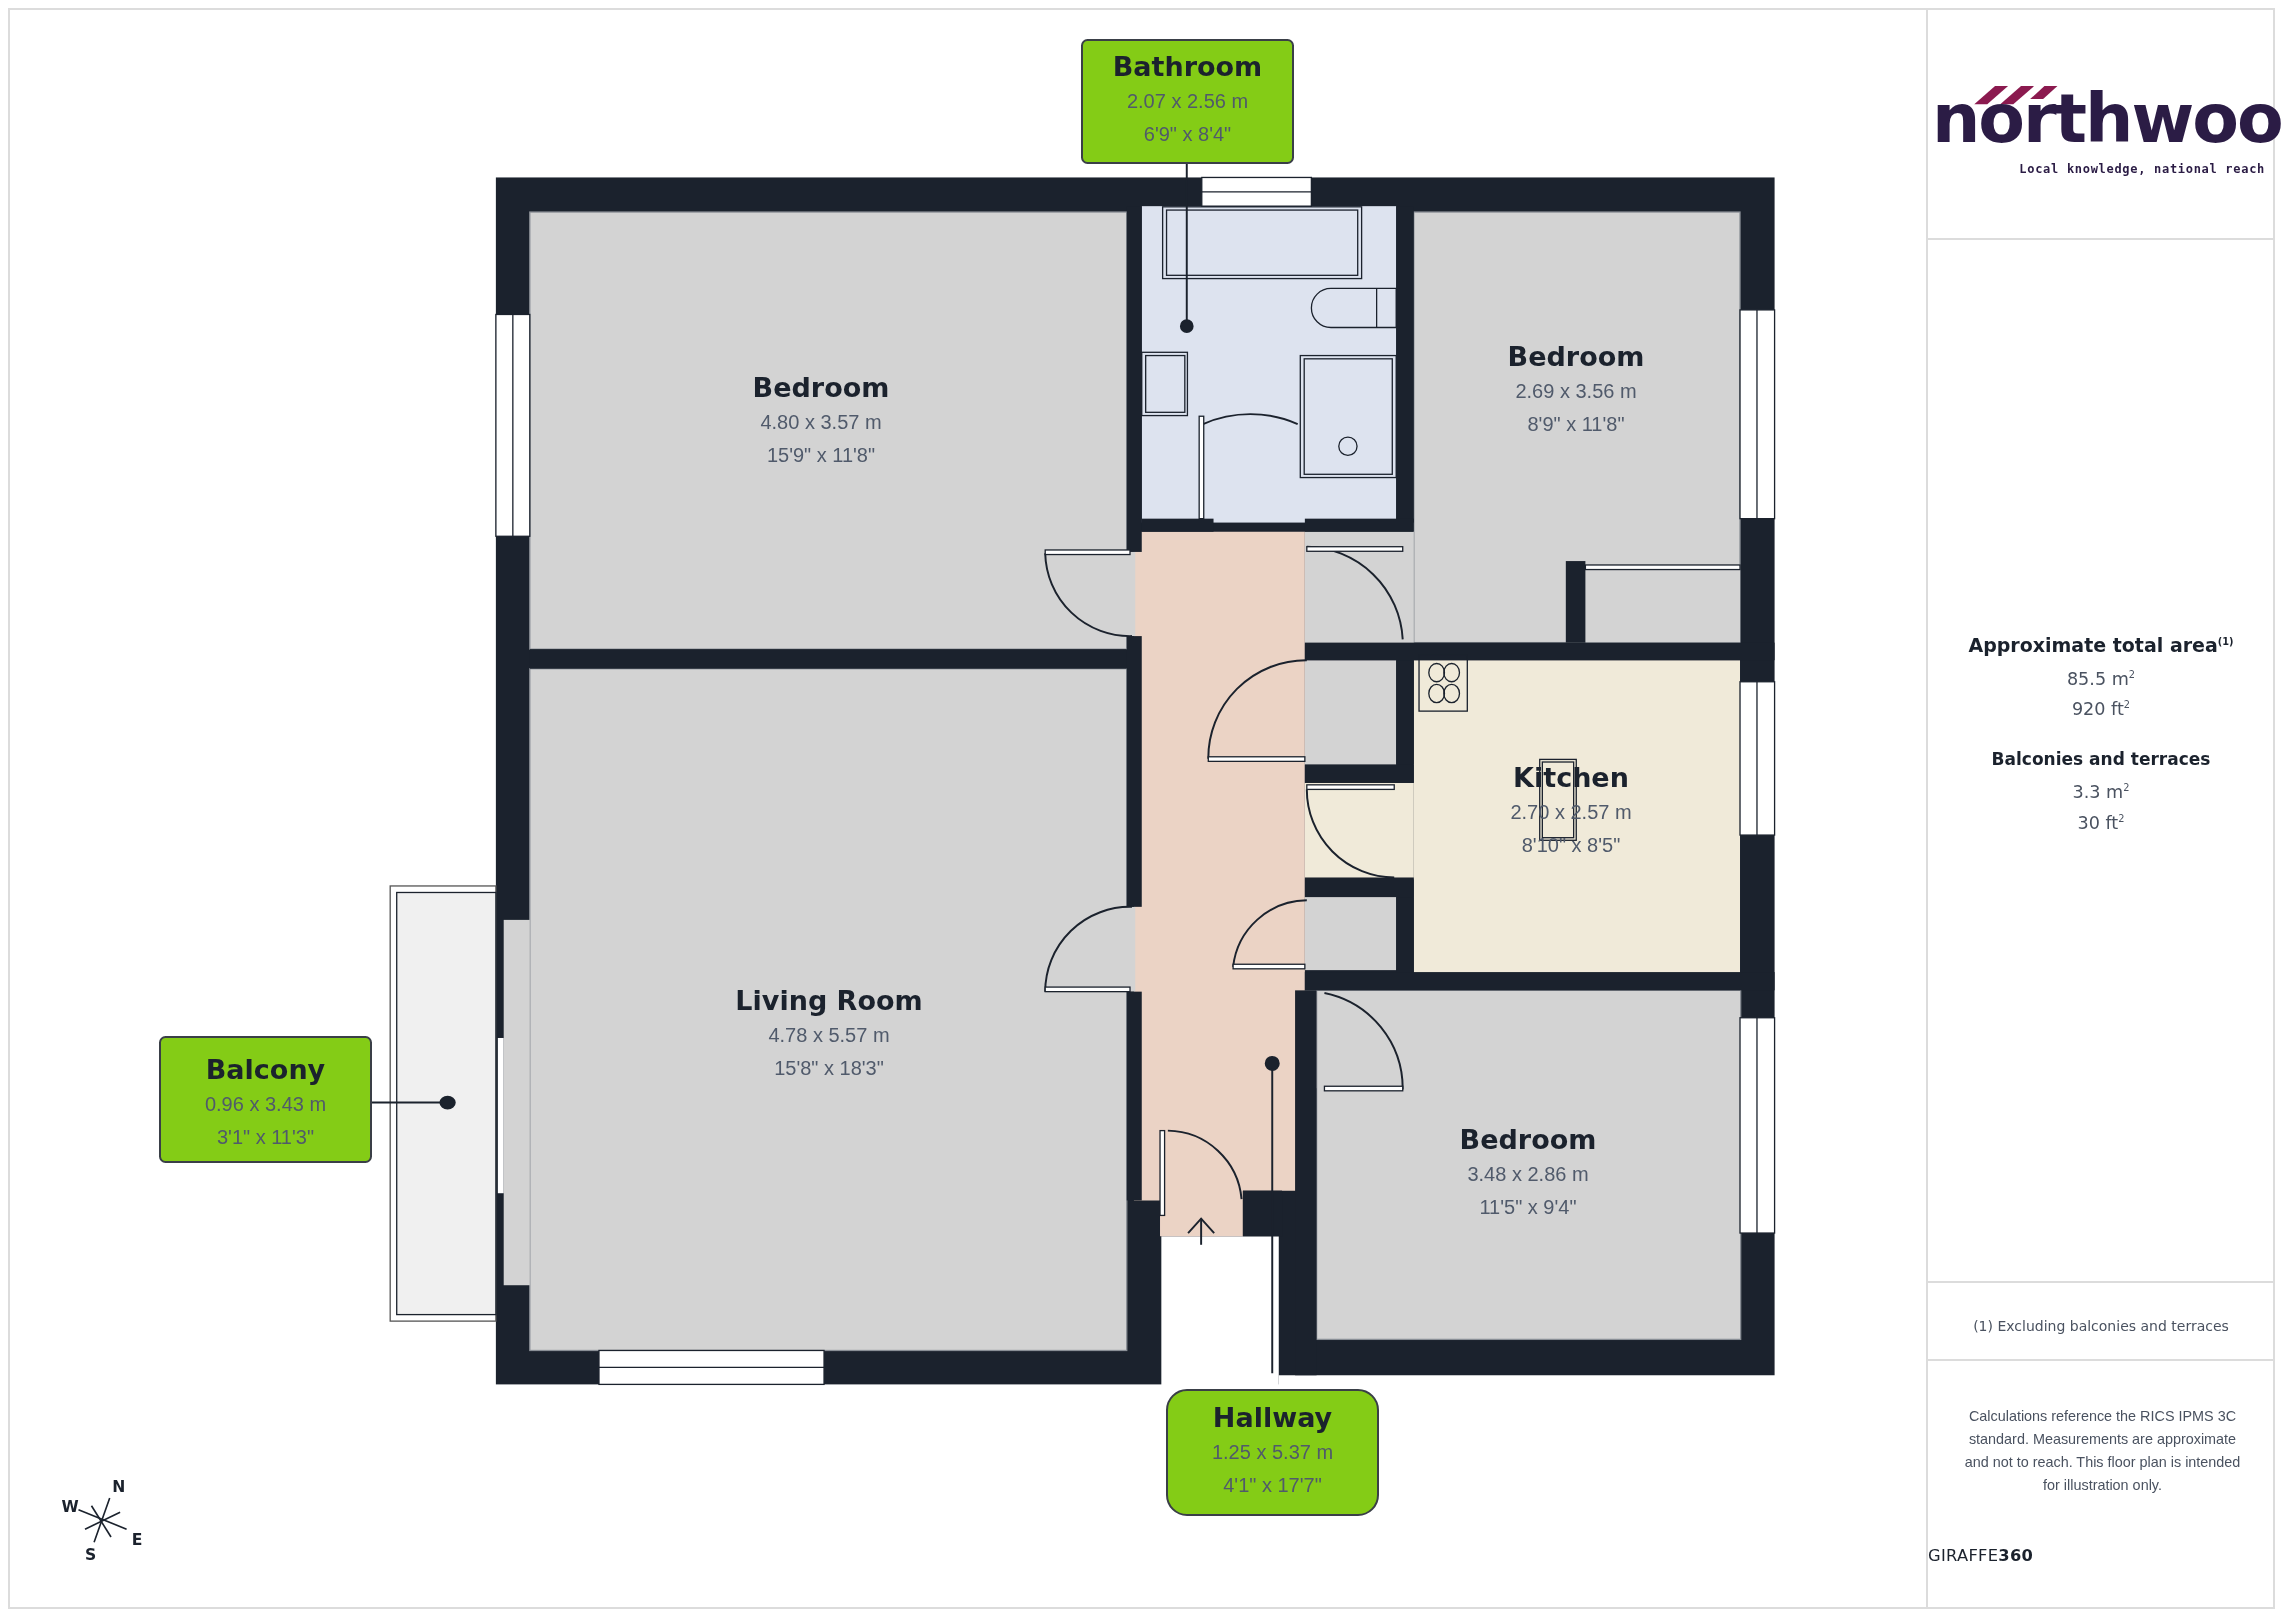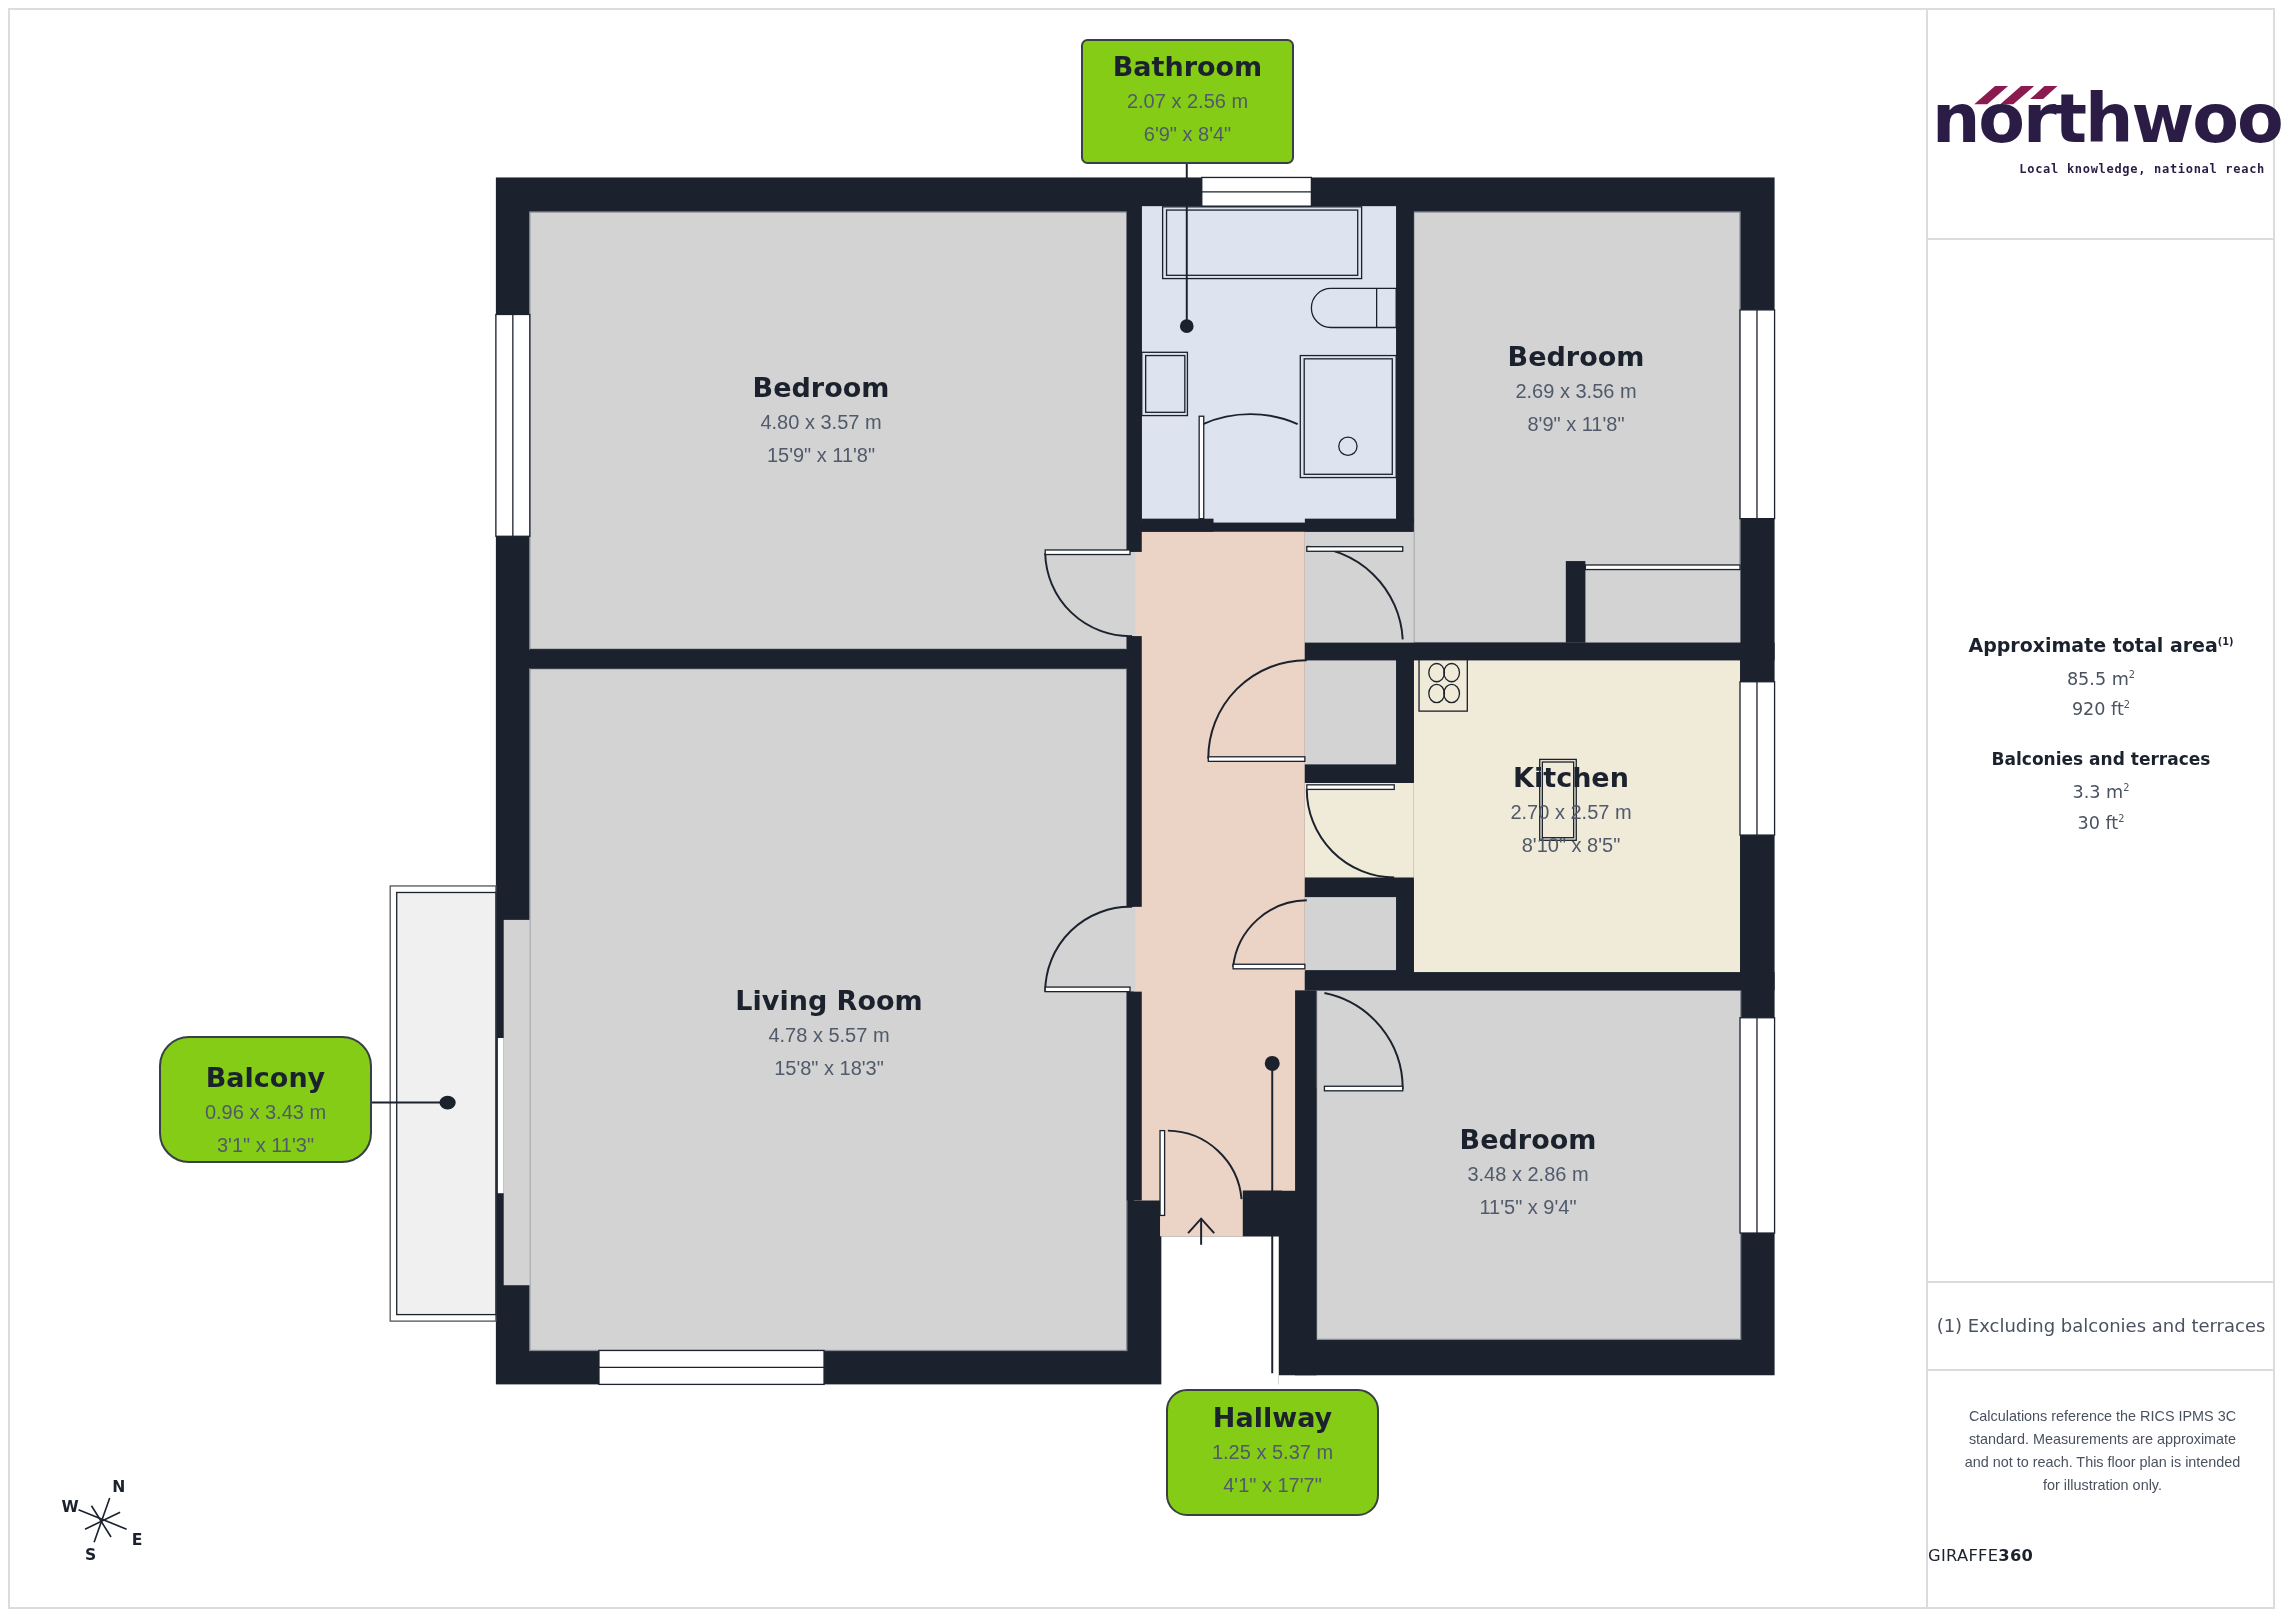--- a/index.html
+++ b/index.html
@@ -17,23 +17,23 @@
                font-family: "DejaVu Sans", sans-serif; font-weight: bold; font-size: 68px;
                letter-spacing: -2px; color: #2b1c45; line-height: 1; }
   .logo-tag { position: absolute; right: 9px; top: 154px; font-weight: bold; font-size: 12px;
               letter-spacing: 0.7px; color: #2b1c45; font-family: "DejaVu Sans Mono", monospace; }
   .sb-area { position: absolute; left: 0; top: 626px; width: 100%; text-align: center; }
   .sb-h { font-weight: bold; font-size: 19px; color: #1b222d; margin: 0 0 13px 0; }
   .sb-h sup { font-size: 9.8px; }
   .sb-v { font-size: 17.6px; color: #4a5260; margin: 0 0 10.4px 0; }
   .sb-v sup { font-size: 9.8px; }
   .sb-gap { height: 19.6px; }
-  .sb-note { position: absolute; left: 0; top: 1273px; width: 100%; height: 90px;
+  .sb-note { position: absolute; left: 0; top: 1273px; width: 100%; height: 80px;
              border-top: 2px solid #dcdcdc; border-bottom: 2px solid #dcdcdc; box-sizing: border-box;
-             text-align: center; font-size: 18px; color: #4a5260; line-height: 86px; }
+             text-align: center; font-size: 14px; color: #4a5260; line-height: 86px; }
   .sb-disc { position: absolute; left: 33px; top: 1397px; width: 283px; text-align: center;
              font-size: 14.4px; line-height: 23px; color: #4a5260; font-family: "Liberation Sans", sans-serif; }
   .sb-brand { position: absolute; left: 0; top: 1538px; width: 100%; text-align: left;
               font-size: 16.3px; color: #1b222d; letter-spacing: 0.3px; }
   .sb-brand b { font-weight: bold; }
   .label-box { position: absolute; background: #84cc16; border: 2px solid #3a3f47; border-radius: 6.5px;
                box-sizing: border-box; text-align: center; }
   .room-label { position: absolute; text-align: center; transform: translateX(-50%); white-space: nowrap; }
   .rl-name { font-weight: bold; font-size: 27px; color: #1b222d; line-height: 37px; }
   .rl-dim { font-size: 20px; color: #505a6b; line-height: 33px; font-family: "Liberation Sans", sans-serif; }
@@ -201,21 +201,21 @@
   <div class="rl-name">Bedroom</div>
   <div class="rl-dim">3.48 x 2.86 m</div>
   <div class="rl-dim">11'5" x 9'4"</div>
 </div>
 
 <div class="label-box" style="left:1081px; top:39px; width:213px; height:125px; padding-top:6.5px;">
   <div class="rl-name">Bathroom</div>
   <div class="rl-dim">2.07 x 2.56 m</div>
   <div class="rl-dim">6'9" x 8'4"</div>
 </div>
-<div class="label-box" style="left:159px; top:1036px; width:213px; height:127px; padding-top:21px;border-radius:30px;">
+<div class="label-box" style="left:159px; top:1036px; width:213px; height:127px; padding-top:13px;">
   <div class="rl-name">Balcony</div>
   <div class="rl-dim">0.96 x 3.43 m</div>
   <div class="rl-dim">3'1" x 11'3"</div>
 </div>
 <div class="label-box" style="left:1166px; top:1389px; width:213px; height:127px; padding-top:7.8px;border-radius:21px;">
   <div class="rl-name">Hallway</div>
   <div class="rl-dim">1.25 x 5.37 m</div>
   <div class="rl-dim">4'1" x 17'7"</div>
 </div>
 

